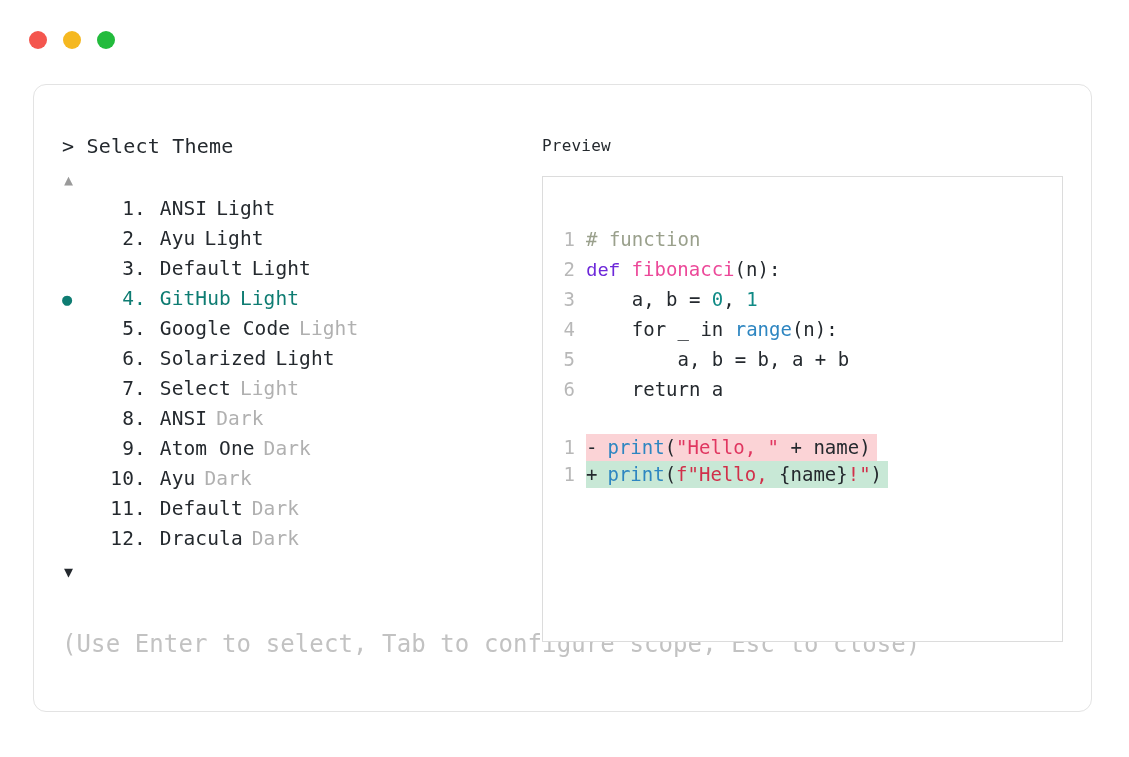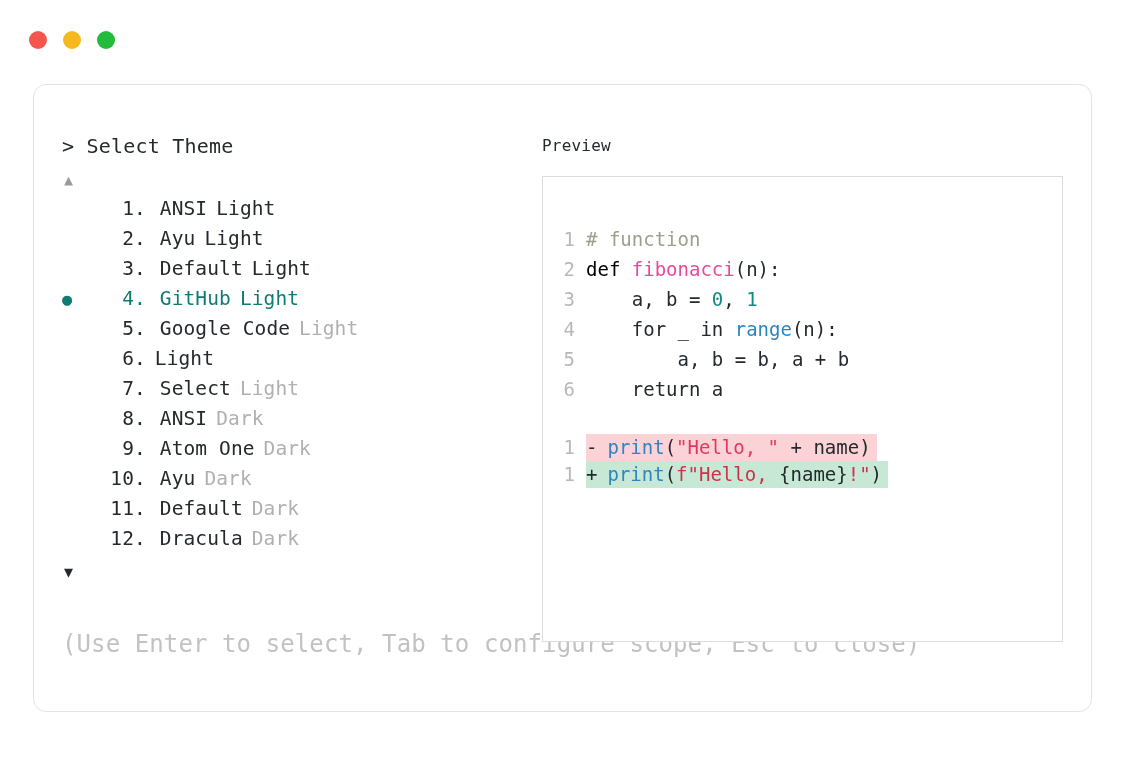--- a/index.html
+++ b/index.html
@@ -187,21 +187,21 @@
     flex: 0 0 auto;
     width: 14px;
     text-align: right;
     color: #b8b8b8;
     margin-right: 11px;
   }
   .ctext { flex: 0 0 auto; }
 
   
   .t-com   { color: #9aa08c; }
-  .t-kw    { color: #000000; }
+  .t-kw    { color: #6d28d9; font-family: Liberation Mono, monospace; }
   .t-fn    { color: #ec4899; }
   .t-plain { color: #24292e; }
   .t-num   { color: #0f8a85; }
   .t-blue  { color: #2e86c1; }
   .t-str   { color: #e03660; }
   .t-strd  { color: #d1304a; }
   .t-punc  { color: #24292e; }
 
   .blank-line { height: 30px; }
 
@@ -239,21 +239,21 @@
 
     <div class="chooser">
       <div class="prompt">&gt; Select Theme</div>
       <div class="scroll-arrow up">▲</div>
       <ul class="theme-list" id="theme-list">
           <li class="theme-row"><span class="bullet-cell"></span><span class="idx">1</span><span class="idx-dot">.</span><span class="tname">ANSI</span><span class="tvariant">Light</span></li>
           <li class="theme-row"><span class="bullet-cell"></span><span class="idx">2</span><span class="idx-dot">.</span><span class="tname">Ayu</span><span class="tvariant">Light</span></li>
           <li class="theme-row"><span class="bullet-cell"></span><span class="idx">3</span><span class="idx-dot">.</span><span class="tname">Default</span><span class="tvariant">Light</span></li>
           <li class="theme-row selected"><span class="bullet-cell">●</span><span class="idx">4</span><span class="idx-dot">.</span><span class="tname">GitHub</span><span class="tvariant">Light</span></li>
           <li class="theme-row"><span class="bullet-cell"></span><span class="idx">5</span><span class="idx-dot">.</span><span class="tname">Google Code</span><span class="tvariant muted">Light</span></li>
-          <li class="theme-row"><span class="bullet-cell"></span><span class="idx">6</span><span class="idx-dot">.</span><span class="tvariant">Light</span></li>
+          <li class="theme-row"><span class="bullet-cell"></span><span class="idx">6</span><span class="idx-dot">.</span><span class="tname">Solarized</span><span class="tvariant">Light</span></li>
           <li class="theme-row"><span class="bullet-cell"></span><span class="idx">7</span><span class="idx-dot">.</span><span class="tname">Select</span><span class="tvariant muted">Light</span></li>
           <li class="theme-row"><span class="bullet-cell"></span><span class="idx">8</span><span class="idx-dot">.</span><span class="tname">ANSI</span><span class="tvariant muted">Dark</span></li>
           <li class="theme-row"><span class="bullet-cell"></span><span class="idx">9</span><span class="idx-dot">.</span><span class="tname">Atom One</span><span class="tvariant muted">Dark</span></li>
           <li class="theme-row"><span class="bullet-cell"></span><span class="idx">10</span><span class="idx-dot">.</span><span class="tname">Ayu</span><span class="tvariant muted">Dark</span></li>
           <li class="theme-row"><span class="bullet-cell"></span><span class="idx">11</span><span class="idx-dot">.</span><span class="tname">Default</span><span class="tvariant muted">Dark</span></li>
           <li class="theme-row"><span class="bullet-cell"></span><span class="idx">12</span><span class="idx-dot">.</span><span class="tname">Dracula</span><span class="tvariant muted">Dark</span></li>
         </ul>
       <div class="scroll-arrow down">▼</div>
     </div>
 

